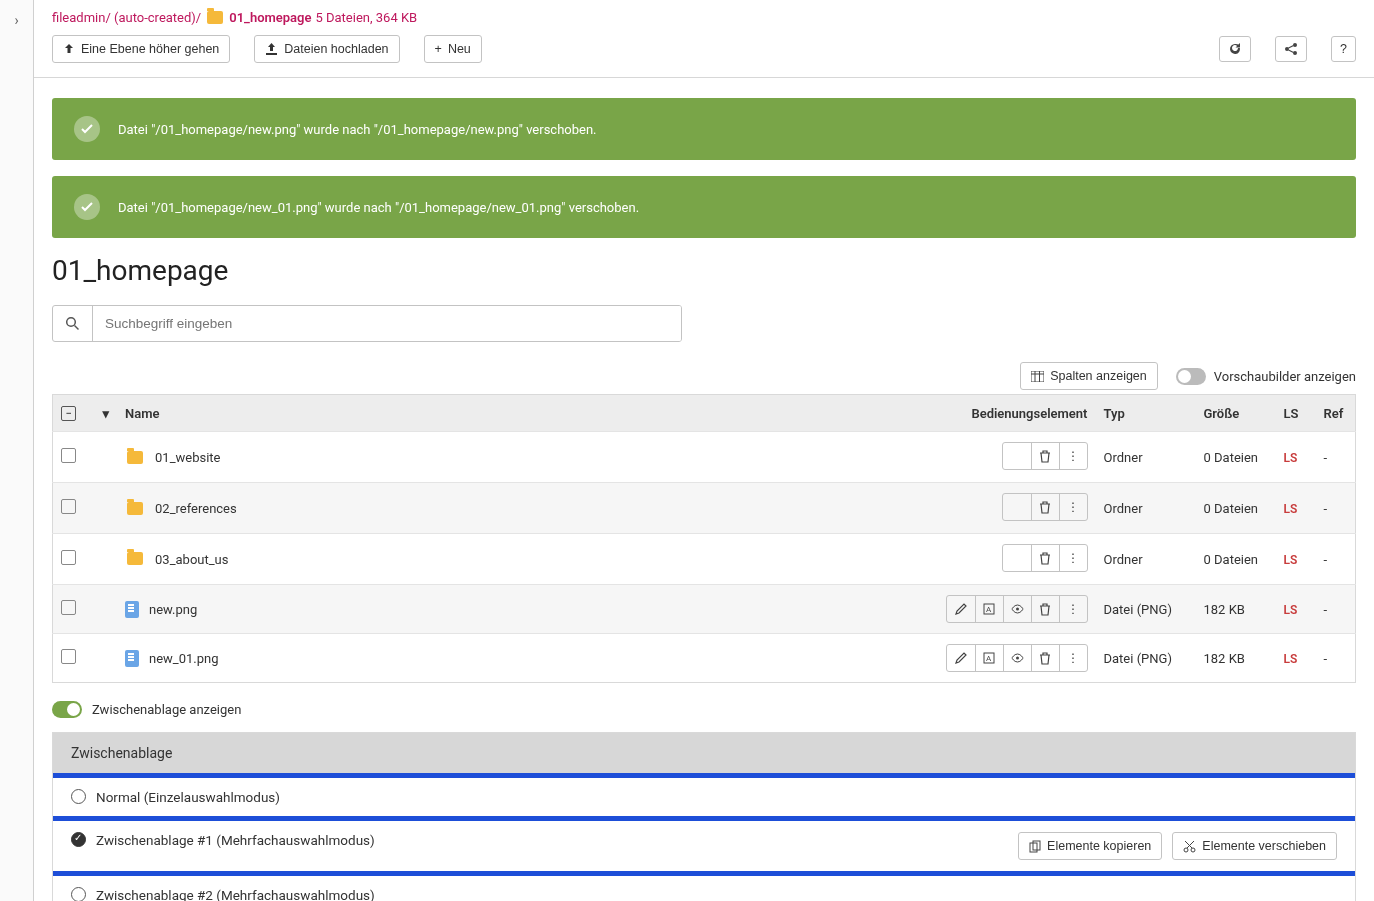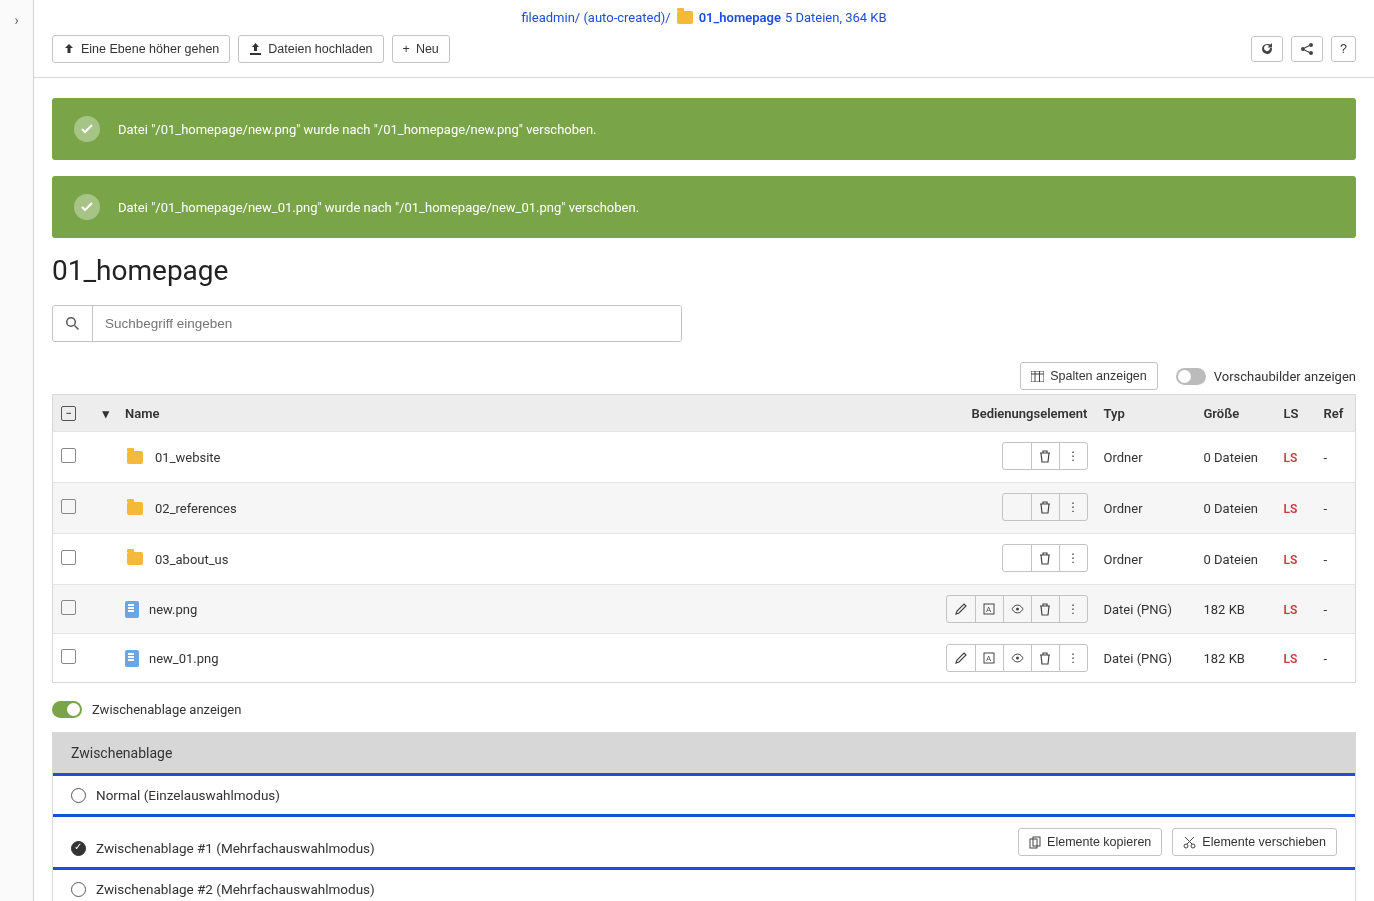--- a/index.html
+++ b/index.html
@@ -1,26 +1,26 @@
 <!DOCTYPE html>
 <html><head>
 <meta charset="utf-8">
 <style>
 *{box-sizing:border-box;margin:0;padding:0}
 body{font-family:-apple-system,BlinkMacSystemFont,"Segoe UI",Roboto,sans-serif;font-size:13px;color:#333;background:#fff}
 .app{display:flex;height:901px}
 .rail{width:34px;border-right:1px solid #d0d0d0;background:#fafafa;padding-top:12px;text-align:center}
 .rail-chevron{color:#666;cursor:pointer;font-size:14px}
 .main{flex:1;display:flex;flex-direction:column;overflow:auto}
-.topbar{display:flex;justify-content:center;align-items:center;padding:10px 18px 0;font-size:13px;color:#1d4ed8}
+.topbar{display:flex;justify-content:flex-start;align-items:center;padding:10px 18px 0;font-size:13px;color:#be185d}
 .crumb{display:flex;align-items:center;gap:4px}
 .crumb b{font-weight:600}
 .folder-glyph{display:inline-block;width:16px;height:13px;background:#f5b93a;border-radius:2px;position:relative;margin:0 2px}
 .folder-glyph:before{content:"";position:absolute;top:-3px;left:0;width:7px;height:3px;background:#f5b93a;border-radius:1px 1px 0 0}
-.toolbar{display:flex;align-items:center;padding:10px 18px 14px;border-bottom:1px solid #d7d7d7;gap:8px}
+.toolbar{display:flex;align-items:center;padding:10px 18px 14px;border-bottom:1px solid #d7d7d7;gap:24px}
 .btn{display:inline-flex;align-items:center;gap:6px;border:1px solid #c3c3c3;background:#fff;border-radius:3px;padding:6px 10px;font-size:12.5px;color:#333;cursor:pointer}
 .btn-sm{padding:5px 8px}
 .spacer{flex:1}
 .content{padding:20px 18px}
 .alert{background:#79a548;color:#fff;border-radius:3px;padding:18px 22px;display:flex;align-items:center;gap:18px;margin-bottom:16px;font-size:13px}
 .alert-ic{width:26px;height:26px;border-radius:50%;background:rgba(255,255,255,.35);display:flex;align-items:center;justify-content:center}
 .h1{font-size:28px;font-weight:400;margin:10px 0 18px;color:#222}
 .search{display:flex;width:630px;border:1px solid #c3c3c3;border-radius:3px;overflow:hidden;margin-bottom:20px}
 .search-ic{width:40px;display:flex;align-items:center;justify-content:center;border-right:1px solid #c3c3c3;color:#555}
 .search input{flex:1;border:none;outline:none;padding:10px 12px;font-size:13.5px}
@@ -38,21 +38,21 @@
 .file-ic{display:inline-block;width:14px;height:17px;background:#6aa5e6;border-radius:2px;position:relative;vertical-align:middle}
 .file-ic:before{content:"";position:absolute;top:3px;left:3px;width:6px;height:2px;background:#fff;box-shadow:0 3px 0 #fff,0 6px 0 #fff}
 .actgrp{display:inline-flex;border:1px solid #c3c3c3;border-radius:3px;overflow:hidden}
 .actgrp>span{width:28px;height:26px;display:flex;align-items:center;justify-content:center;border-left:1px solid #c3c3c3;cursor:pointer;font-size:12px}
 .actgrp>span:first-child{border-left:none}
 .actgrp>span.blank{cursor:default}
 .ls{color:#c83c3c;font-weight:600;font-size:12px}
 .clip-toggle{display:flex;align-items:center;gap:10px;margin:18px 0 14px}
 .panel{border:1px solid #d9d9d9}
 .panel-h{background:#d7d7d7;padding:12px 18px;font-weight:400;font-size:14px}
-.panel-r{padding:11px 18px;border-top:3px solid #1d4ed8;display:flex;align-items:flex-end;gap:10px;font-size:13.5px}
+.panel-r{padding:11px 18px;border-top:5px solid #1d4ed8;display:flex;align-items:flex-start;gap:10px;font-size:13.5px}
 .radio{width:15px;height:15px;border:1.5px solid #555;border-radius:50%;display:inline-block;cursor:pointer}
 .radio.sel{background:#333;border-color:#333;position:relative}
 .radio.sel:after{content:"✓";color:#fff;font-size:10px;position:absolute;top:-1px;left:2px}
 svg{display:block}
 </style>
 </head>
 <body>
 
 <div class="app">
   <div class="rail">

